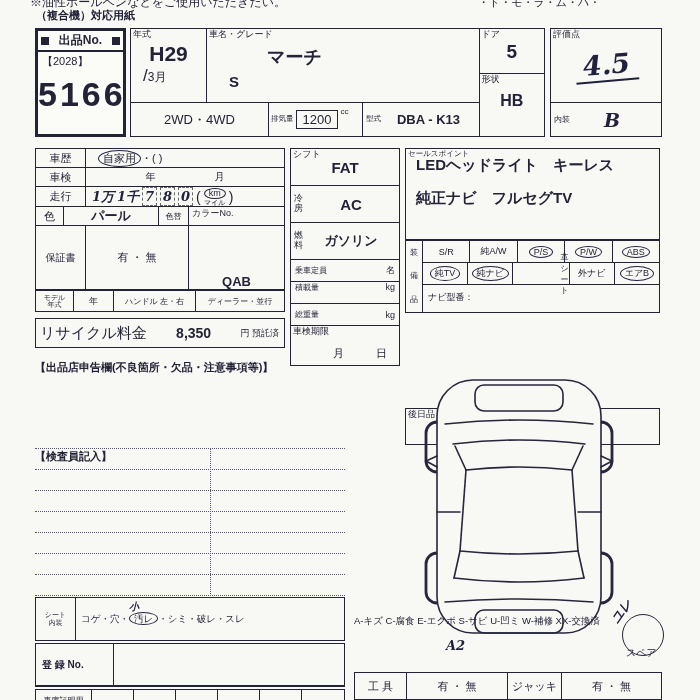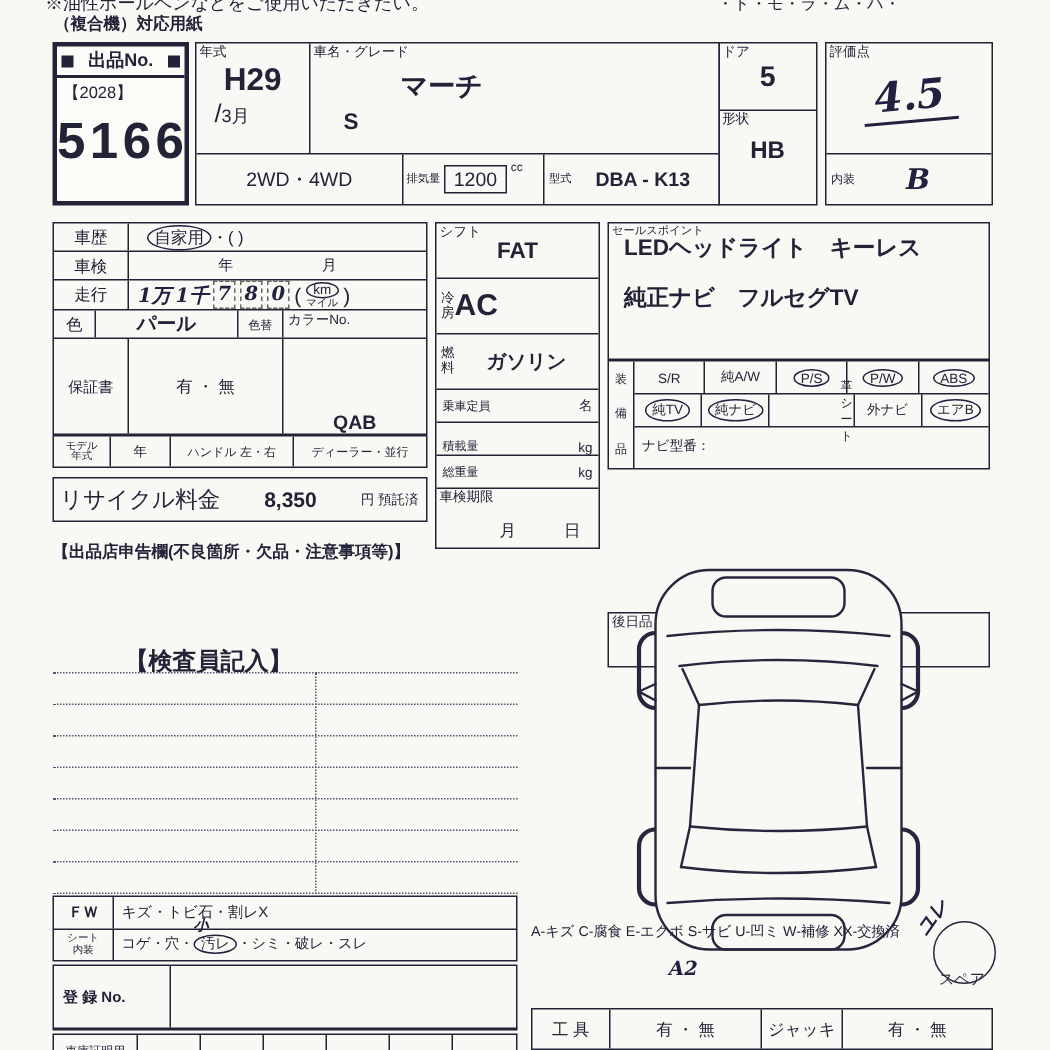--- a/index.html
+++ b/index.html
@@ -166,34 +166,34 @@
   <div class="abs bx col" style="left:290px;top:148px;width:110px;height:218px;">
     <div class="cell bb" style="height:37px;">
       <span class="lbl corner">シフト</span>
       <div class="ctr" style="height:100%;font-size:15px;font-weight:bold;">FAT</div>
     </div>
     <div class="cell bb row" style="height:37px;align-items:center;">
       <div class="col" style="font-size:9px;line-height:1.1;padding-left:3px;">
           <span>冷</span>
           <span>房</span>
         </div>
-      <div style="flex:1;font-size:20px;font-weight:bold;">AC</div>
+      <div style="flex:1;text-align:center;font-size:15px;font-weight:bold;">AC</div>
     </div>
     <div class="cell bb row" style="height:37px;align-items:center;">
       <div class="col" style="font-size:9px;line-height:1.1;padding-left:3px;">
           <span>燃</span>
           <span>料</span>
         </div>
       <div style="flex:1;text-align:center;font-size:13px;font-weight:bold;">ガソリン</div>
     </div>
     <div class="bb row" style="height:22px;align-items:center;justify-content:space-between;padding:0 4px;">
       <span style="font-size:8px;">乗車定員</span>
       <span style="font-size:9px;">名</span>
     </div>
-    <div class="bb row" style="height:22px;align-items:flex-end;justify-content:space-between;padding:0 4px;">
+    <div class="bb row" style="height:22px;align-items:flex-start;justify-content:space-between;padding:0 4px;">
       <span style="font-size:8px;">積載量</span>
       <span style="font-size:9px;">kg</span>
     </div>
     <div class="bb row" style="height:22px;align-items:center;justify-content:space-between;padding:0 4px;">
       <span style="font-size:8px;">総重量</span>
       <span style="font-size:9px;">kg</span>
     </div>
     <div class="cell" style="flex:1;">
       <span class="lbl corner">車検期限</span>
       <span style="position:absolute;bottom:4px;left:42px;font-size:11px;">月</span>
@@ -249,39 +249,35 @@
           </div>
       </div>
       <div style="flex:1;font-size:9px;padding:6px 0 0 5px;">ナビ型番：</div>
     </div>
   </div>
 
   <div class="abs bx cell" style="left:405px;top:316px;width:255px;height:37px;">
     <span class="lbl corner">後日品</span>
   </div>
 
-  <div class="abs" style="left:35px;top:431px;font-size:16px;font-weight:bold;margin-left:48px;">【検査員記入】</div>
+  <div class="abs" style="left:35px;top:449px;font-size:11px;font-weight:bold;">【検査員記入】</div>
 
   <div class="abs" style="left:35px;top:448px;width:310px;height:148px;">
     <div class="dot-h" style="top:0;"></div>
       <div class="dot-h" style="top:21px;"></div>
     <div class="dot-h" style="top:42px;"></div>
       <div class="dot-h" style="top:63px;"></div>
     <div class="dot-h" style="top:84px;"></div>
       <div class="dot-h" style="top:105px;"></div>
     <div class="dot-h" style="top:126px;"></div>
       <div class="dot-h" style="top:147px;"></div>
     <div class="dot-v" style="left:175px;height:148px;"></div>
   </div>
 
   <div class="abs bx col" style="left:35px;top:597px;width:310px;height:44px;">
-    <div class="row bb" style="flex:1;">
-      <div class="br ctr" style="width:40px;font-size:10px;font-weight:bold;">ＦＷ</div>
-      <div class="row" style="flex:1;align-items:center;padding-left:5px;font-size:10px;">キズ・トビ石・割レX</div>
-    </div>
     <div class="row" style="flex:1;">
       <div class="br col ctr" style="width:40px;font-size:7px;line-height:1.1;">
         <span>シート</span>
           <span>内装</span>
       </div>
       <div class="row" style="flex:1;align-items:center;padding-left:5px;font-size:9.5px;">
         <span>コゲ・穴・</span>
         <span class="cell" style="overflow:visible;">
           <span class="circ" style="font-size:9.5px;">汚レ</span>
           <span class="hand" style="position:absolute;top:-13px;left:0;font-size:10px;">小</span>

